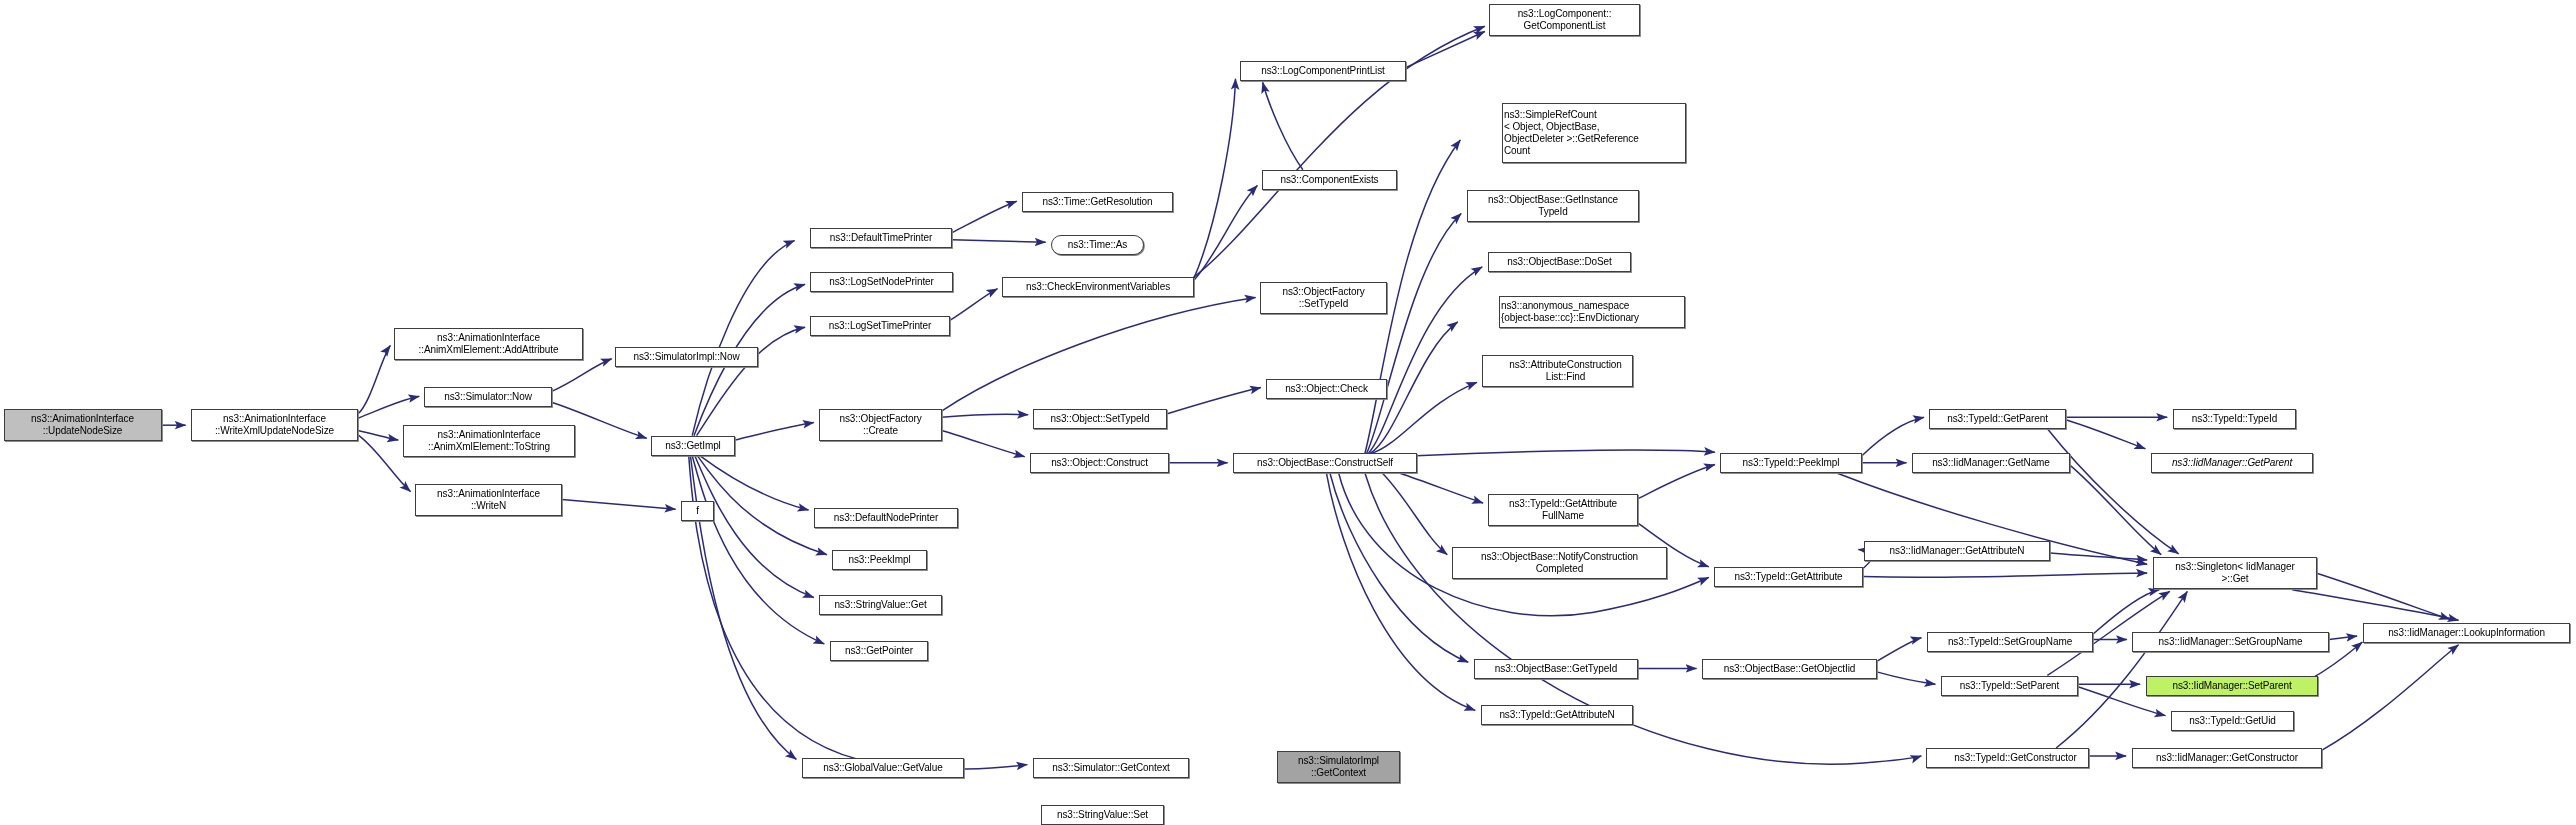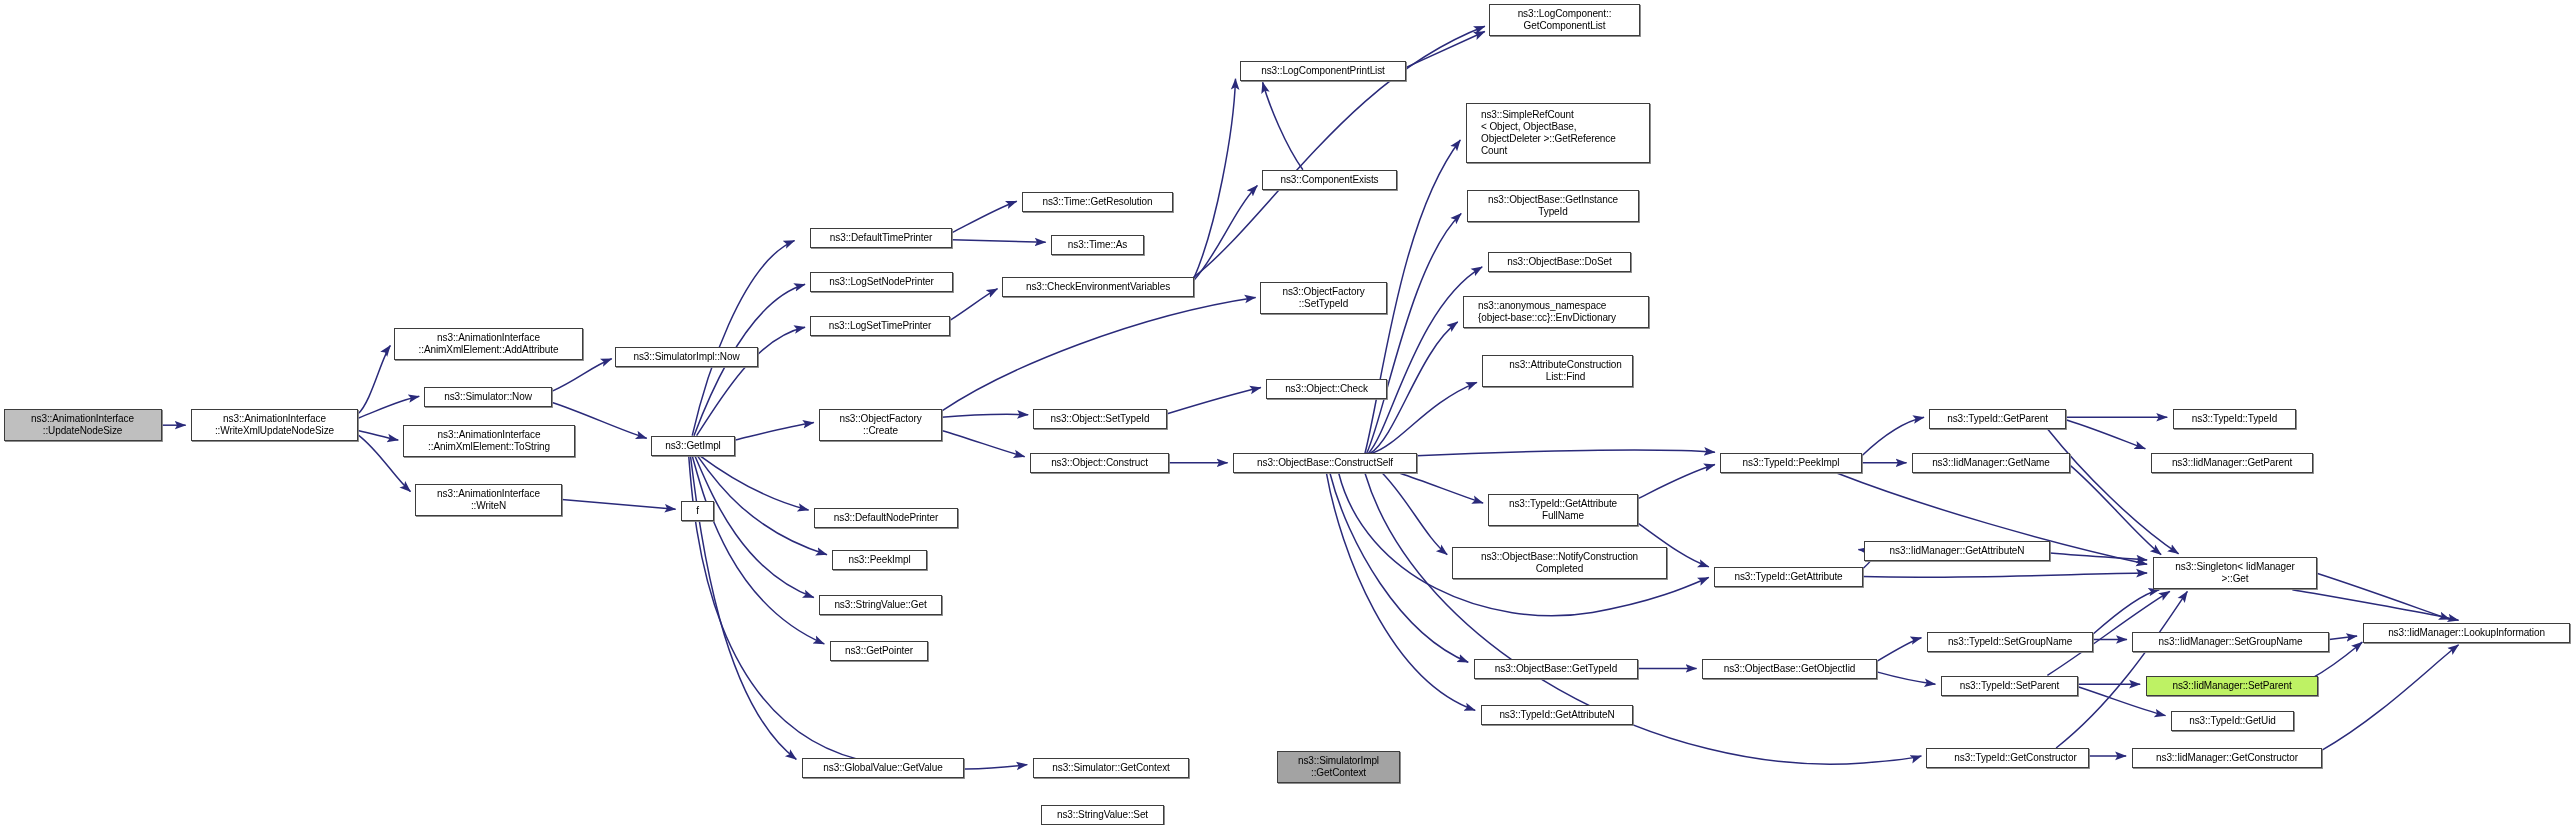--- a/index.html
+++ b/index.html
@@ -16,21 +16,21 @@
     align-items:center;
     justify-content:center;
     text-align:center;
     line-height:1.18;
     letter-spacing:-0.1px;
     white-space:pre-line;
     overflow:hidden;
     box-shadow:0.9px 0.9px 0 0 #808080;
   }
   .node.highlight{background:#bfbfbf;}
-  .node.lefttext{justify-content:flex-start;text-align:left;padding-left:14px;}
+  .node.lefttext{justify-content:flex-start;text-align:left;padding-left:1px;margin-left:36px;}
 </style>
 </head>
 <body>
 
 <div id="canvas" style="background: rgb(255, 255, 255);">
   <svg id="edge-layer" viewBox="0 0 2944 943">
     <defs>
       <marker id="arrow" markerWidth="9" markerHeight="9" refX="7.4" refY="3.2" orient="auto" markerUnits="strokeWidth">
         <path d="M0,0.3 L7.8,3.2 L0,6.1 L1.6,3.2 Z" fill="#2a2a7a"></path>
       </marker>
@@ -126,21 +126,21 @@
     <div class="node" style="left: 810px; top: 272px; width: 143px; height: 20px; font-size: 10px; border-color: rgb(61, 61, 61); background: rgb(255, 255, 255);">ns3::LogSetNodePrinter</div>
     <div class="node" style="left: 810px; top: 316px; width: 140px; height: 20px; font-size: 10px; border-color: rgb(61, 61, 61); background: rgb(255, 255, 255);">ns3::LogSetTimePrinter</div>
     <div class="node" style="left: 819px; top: 409px; width: 123px; height: 32px; font-size: 10px; border-color: rgb(61, 61, 61); background: rgb(255, 255, 255);">ns3::ObjectFactory
 ::Create</div>
     <div class="node" style="left: 814px; top: 508px; width: 144px; height: 20px; font-size: 10px; border-color: rgb(61, 61, 61); background: rgb(255, 255, 255);">ns3::DefaultNodePrinter</div>
     <div class="node" style="left: 832px; top: 550px; width: 95px; height: 20px; font-size: 10px; border-color: rgb(61, 61, 61); background: rgb(255, 255, 255);">ns3::PeekImpl</div>
     <div class="node" style="left: 819px; top: 595px; width: 123px; height: 20px; font-size: 10px; border-color: rgb(61, 61, 61); background: rgb(255, 255, 255);">ns3::StringValue::Get</div>
     <div class="node" style="left: 830px; top: 641px; width: 98px; height: 20px; font-size: 10px; border-color: rgb(61, 61, 61); background: rgb(255, 255, 255);">ns3::GetPointer</div>
     <div class="node" style="left: 802px; top: 758px; width: 162px; height: 20px; font-size: 10px; border-color: rgb(61, 61, 61); background: rgb(255, 255, 255);">ns3::GlobalValue::GetValue</div>
     <div class="node" style="left: 1022px; top: 192px; width: 151px; height: 20px; font-size: 10px; border-color: rgb(61, 61, 61); background: rgb(255, 255, 255);">ns3::Time::GetResolution</div>
-    <div class="node" style="left: 1051px; top: 235px; width: 93px; height: 20px; font-size: 10px; border-color: rgb(61, 61, 61); background: rgb(255, 255, 255);">ns3::Time::As</div>
+    <div class="node" style="left: 1051px; top: 235px; width: 93px; height: 20px; font-size: 10px; border-color: rgb(61, 61, 61); background: rgb(255, 255, 255); border-radius: 10px;">ns3::Time::As</div>
     <div class="node" style="left: 1002px; top: 277px; width: 192px; height: 20px; font-size: 10px; border-color: rgb(61, 61, 61); background: rgb(255, 255, 255);">ns3::CheckEnvironmentVariables</div>
     <div class="node" style="left: 1033px; top: 409px; width: 134px; height: 20px; font-size: 10px; border-color: rgb(61, 61, 61); background: rgb(255, 255, 255);">ns3::Object::SetTypeId</div>
     <div class="node" style="left: 1030px; top: 453px; width: 139px; height: 20px; font-size: 10px; border-color: rgb(61, 61, 61); background: rgb(255, 255, 255);">ns3::Object::Construct</div>
     <div class="node" style="left: 1033px; top: 758px; width: 156px; height: 20px; font-size: 10px; border-color: rgb(61, 61, 61); background: rgb(255, 255, 255);">ns3::Simulator::GetContext</div>
     <div class="node" style="left: 1041px; top: 805px; width: 123px; height: 20px; font-size: 10px; border-color: rgb(61, 61, 61); background: rgb(255, 255, 255);">ns3::StringValue::Set</div>
     <div class="node" style="left: 1240px; top: 61px; width: 166px; height: 20px; font-size: 10px; border-color: rgb(61, 61, 61); background: rgb(255, 255, 255);">ns3::LogComponentPrintList</div>
     <div class="node" style="left: 1262px; top: 170px; width: 135px; height: 20px; font-size: 10px; border-color: rgb(61, 61, 61); background: rgb(255, 255, 255);">ns3::ComponentExists</div>
     <div class="node" style="left: 1260px; top: 282px; width: 127px; height: 32px; font-size: 10px; border-color: rgb(61, 61, 61); background: rgb(255, 255, 255);">ns3::ObjectFactory
 ::SetTypeId</div>
     <div class="node" style="left: 1266px; top: 379px; width: 121px; height: 20px; font-size: 10px; border-color: rgb(61, 61, 61); background: rgb(255, 255, 255);">ns3::Object::Check</div>
@@ -171,20 +171,20 @@
     <div class="node" style="left: 1702px; top: 659px; width: 175px; height: 20px; font-size: 10px; border-color: rgb(61, 61, 61); background: rgb(255, 255, 255);">ns3::ObjectBase::GetObjectIid</div>
     <div class="node" style="left: 1927px; top: 632px; width: 166px; height: 20px; font-size: 10px; border-color: rgb(61, 61, 61); background: rgb(255, 255, 255);">ns3::TypeId::SetGroupName</div>
     <div class="node" style="left: 1941px; top: 676px; width: 137px; height: 20px; font-size: 10px; border-color: rgb(61, 61, 61); background: rgb(255, 255, 255);">ns3::TypeId::SetParent</div>
     <div class="node" style="left: 1926px; top: 748px; width: 163px; height: 20px; font-size: 10px; border-color: rgb(61, 61, 61); background: rgb(255, 255, 255); padding-left: 16px;">ns3::TypeId::GetConstructor</div>
     <div class="node" style="left: 1929px; top: 409px; width: 137px; height: 20px; font-size: 10px; border-color: rgb(61, 61, 61); background: rgb(255, 255, 255);">ns3::TypeId::GetParent</div>
     <div class="node" style="left: 1912px; top: 453px; width: 158px; height: 20px; font-size: 10px; border-color: rgb(61, 61, 61); background: rgb(255, 255, 255);">ns3::IidManager::GetName</div>
     <div class="node" style="left: 1864px; top: 541px; width: 186px; height: 20px; font-size: 10px; border-color: rgb(61, 61, 61); background: rgb(255, 255, 255);">ns3::IidManager::GetAttributeN</div>
     <div class="node" style="left: 2153px; top: 557px; width: 164px; height: 32px; font-size: 10px; border-color: rgb(61, 61, 61); background: rgb(255, 255, 255);">ns3::Singleton&lt; IidManager
 &gt;::Get</div>
     <div class="node" style="left: 2173px; top: 409px; width: 123px; height: 20px; font-size: 10px; border-color: rgb(61, 61, 61); background: rgb(255, 255, 255);">ns3::TypeId::TypeId</div>
-    <div class="node" style="left: 2151px; top: 453px; width: 162px; height: 20px; font-size: 10px; border-color: rgb(61, 61, 61); background: rgb(255, 255, 255);">ns3::IidManager::GetParent</div>
+    <div class="node" style="left: 2151px; top: 453px; width: 162px; height: 20px; font-size: 10px; border-color: rgb(61, 61, 61); background: rgb(255, 255, 255); font-style: italic;">ns3::IidManager::GetParent</div>
     <div class="node" style="left: 2132px; top: 632px; width: 197px; height: 20px; font-size: 10px; border-color: rgb(61, 61, 61); background: rgb(255, 255, 255);">ns3::IidManager::SetGroupName</div>
     <div class="node" style="left: 2146px; top: 676px; width: 172px; height: 20px; font-size: 10px; border-color: rgb(61, 61, 61); background: #bef264;">ns3::IidManager::SetParent</div>
     <div class="node" style="left: 2171px; top: 711px; width: 123px; height: 20px; font-size: 10px; border-color: rgb(61, 61, 61); background: rgb(255, 255, 255);">ns3::TypeId::GetUid</div>
     <div class="node" style="left: 2132px; top: 748px; width: 190px; height: 20px; font-size: 10px; border-color: rgb(61, 61, 61); background: rgb(255, 255, 255);">ns3::IidManager::GetConstructor</div>
     <div class="node" style="left: 2363px; top: 623px; width: 207px; height: 20px; font-size: 10px; border-color: rgb(61, 61, 61); background: rgb(255, 255, 255);">ns3::IidManager::LookupInformation</div>
   </div>
 
 
 </body></html>

